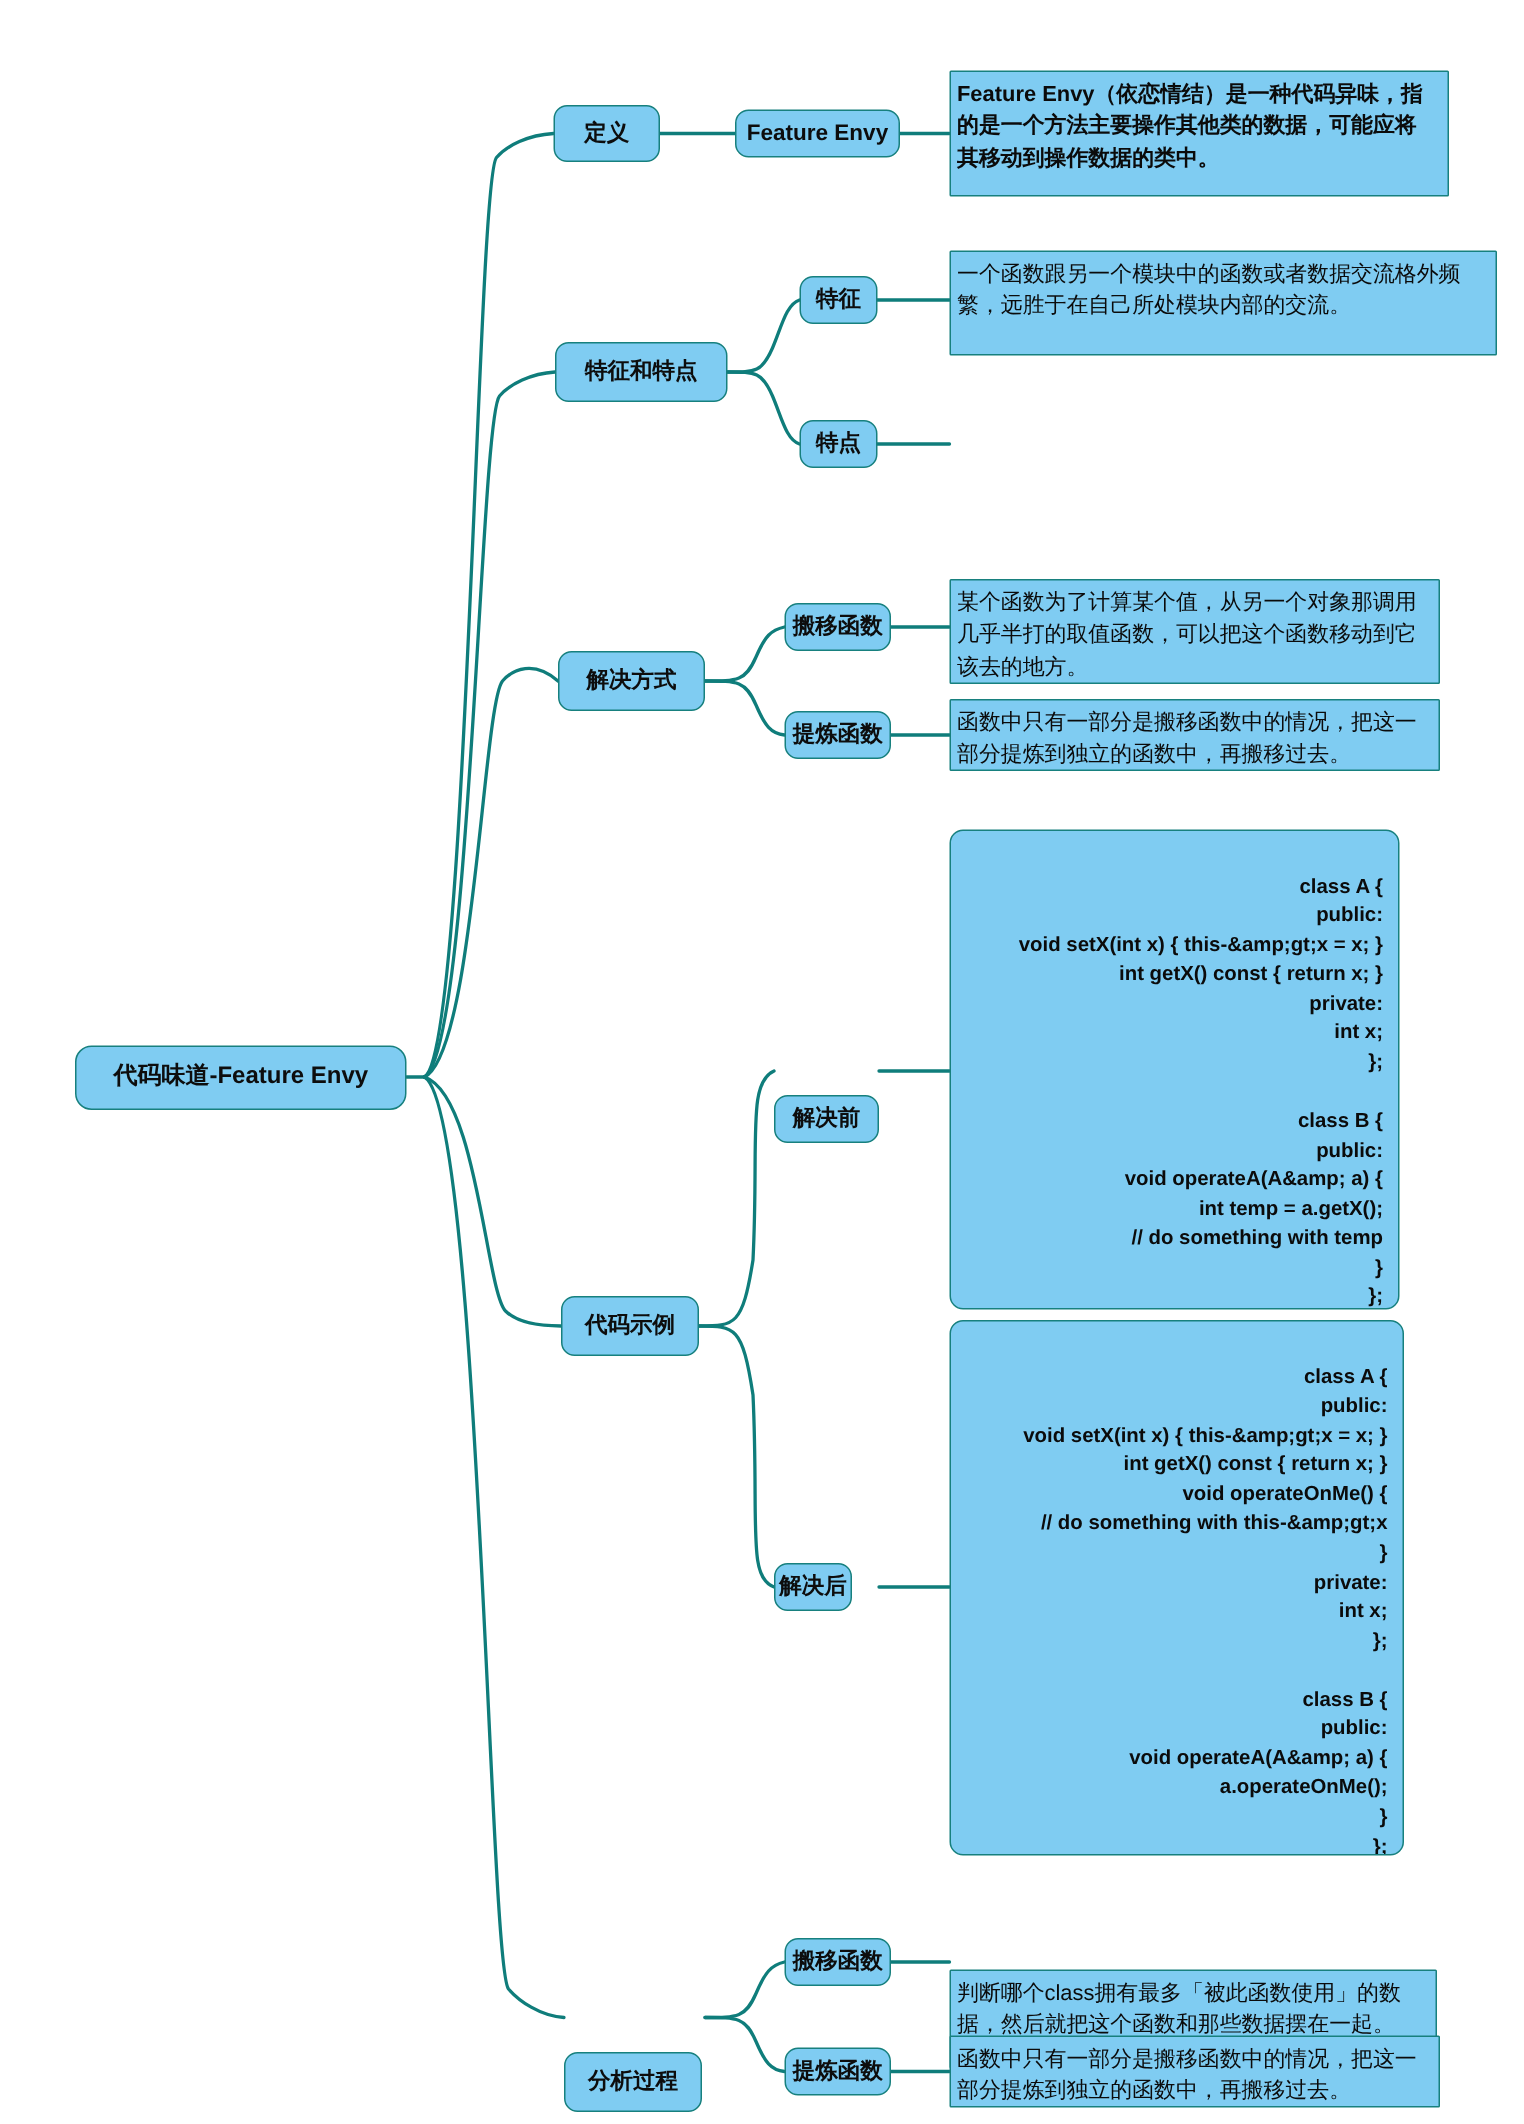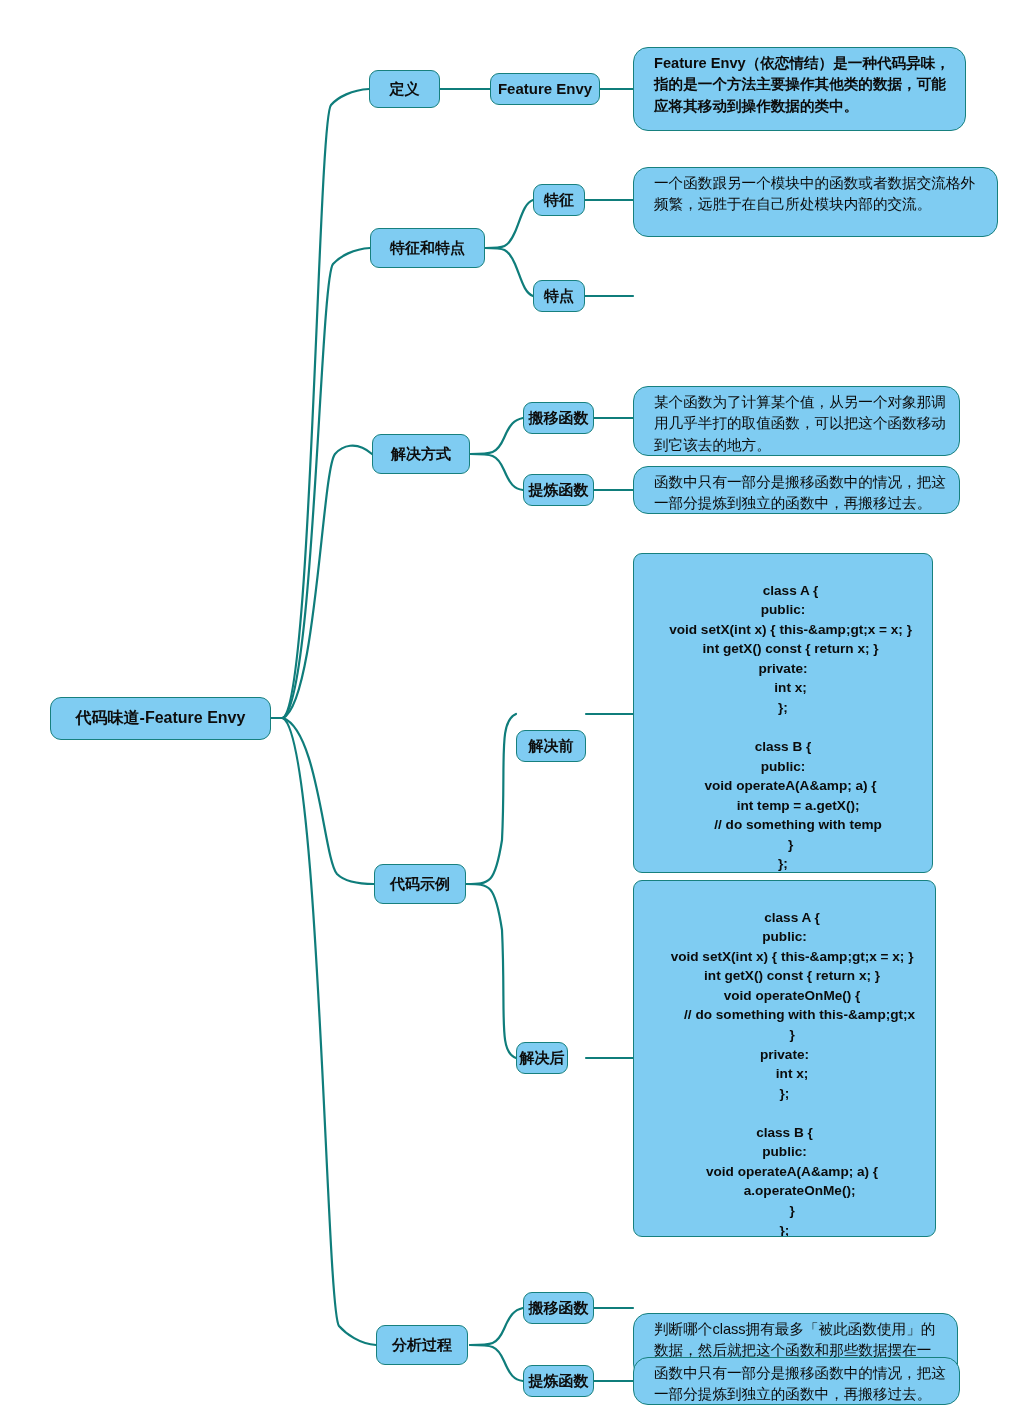--- a/index.html
+++ b/index.html
@@ -30,43 +30,43 @@
   .node.root{
     font-size:16px;
     border-radius:11px;
     border-width:1.8px;
   }
   .leaf{
     position:absolute;
     box-sizing:border-box;
     background:#7FCCF2;
     border:1.6px solid #17807E;
-    border-radius:15px;
+    border-radius:1px;
     color:#0b0b0b;
     font-size:14.6px;
     line-height:1.47;
-    padding:5px 9px 5px 20px;
+    padding:5px 9px 5px 4px;
     text-align:left;
     white-space:normal;
     display:block;
     overflow:hidden;
     font-weight:normal;
   }
   .leaf.bold{font-weight:bold;}
   .code{
     position:absolute;
     box-sizing:border-box;
     background:#7FCCF2;
     border:1.6px solid #17807E;
     border-radius:9px;
     color:#0b0b0b;
     font-size:13.6px;
     line-height:1.44;
     padding:7px 10px;
-    text-align:center;
+    text-align:right;
     font-weight:bold;
     white-space:pre;
     overflow:hidden;
     font-family:"Liberation Sans","DejaVu Sans",sans-serif;
   }
 </style>
 </head>
 <body>
 
 <div id="canvas">
@@ -190,21 +190,21 @@
 };
 
 class B {
 public:
     void operateA(A&amp;amp; a) {
         a.operateOnMe();
     }
 };</span>
   </div>
 
-  <div class="node" style="left:376px;top:1325px;width:92px;height:40px;">
+  <div class="node" style="left:376px;top:1368px;width:92px;height:40px;">
     <span>分析过程</span>
   </div>
   <div class="node" style="left:523px;top:1292px;width:71px;height:32px;">
     <span>搬移函数</span>
   </div>
   <div class="leaf" style="left:633px;top:1277px;width:325px;height:66px;margin-top:36px;">
     <span>判断哪个class拥有最多「被此函数使用」的数据，然后就把这个函数和那些数据摆在一起。</span>
   </div>
   <div class="node" style="left:523px;top:1365px;width:71px;height:32px;">
     <span>提炼函数</span>

